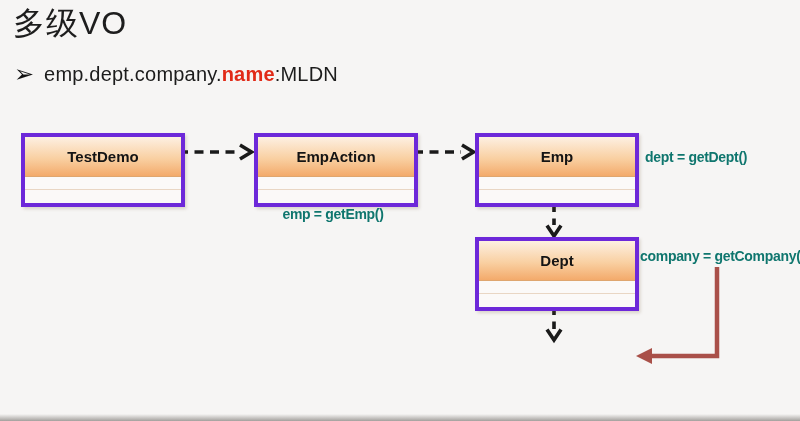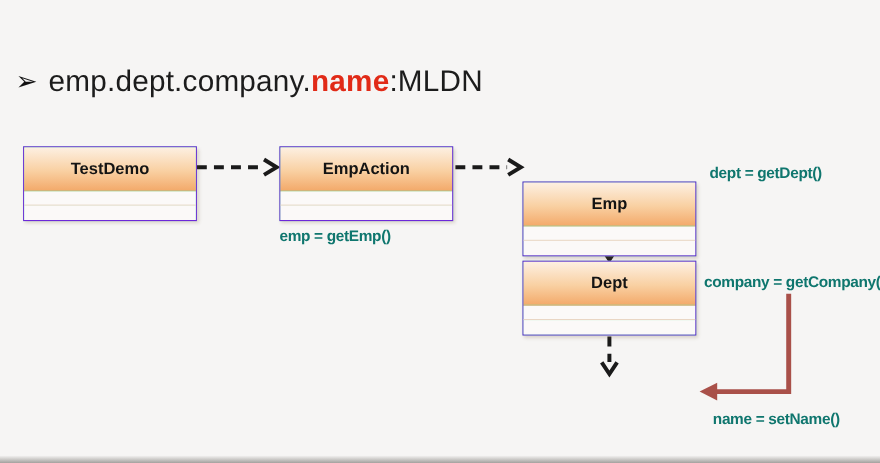--- a/index.html
+++ b/index.html
@@ -19,62 +19,63 @@
   .title {
     position:absolute; left:13px; top:2px; margin:0;
     font-size:32px; font-weight:normal; color:#1d1d1d; letter-spacing:1px;
   }
 
   .bullet-line {
     position:absolute; left:14px; top:54px; height:40px;
     display:flex; align-items:center; color:#1c1c1c;
   }
   .bullet-marker { font-size:24px; margin-right:10px; color:#111; }
-  .bullet-text { font-size:27px; letter-spacing:.2px; white-space:nowrap; }
+  .bullet-text { font-size:20px; letter-spacing:.2px; white-space:nowrap; }
   .bullet-text .hl { color:#e12a17; font-weight:bold; }
 
   .diagram { position:absolute; inset:0; }
 
   .uml-box {
     position:absolute; width:156px;
-    background:#86efac;
-    border:1px solid #6d28d9;
+    background:#7f1d1d;
+    border:4px solid #6d28d9;
     box-shadow:1.5px 2px 3px rgba(120,90,60,.22);
   }
   .uml-header {
     height:39px; display:flex; align-items:center; justify-content:center;
     background:linear-gradient(180deg,#fdf0e2 0%,#f9d0a2 55%,#f3aa6b 100%);
     border-bottom:1px solid #dfa66f;
     font-size:15px; font-weight:bold; color:#141414;
   }
   .uml-row-a { height:12px; border-bottom:1px solid #e9d6c4; background:#fbf9f8; }
   .uml-row-b { height:13px; background:#fbf9f8; }
 
   .box-testdemo  { left:21px;  top:133px; }
   .box-empaction { left:254px; top:133px; }
-  .box-emp       { left:475px; top:133px;margin-top:32px; }
+  .box-emp       { left:475px; top:133px; }
   .box-dept      { left:475px; top:237px;text-align:right; }
   .box-company   { left:476px; top:342px; }
 
   .lbl {
     position:absolute; font-size:14px; font-weight:bold; color:#0f766e;
     letter-spacing:-0.3px; white-space:nowrap;
   }
-  .lbl-emp     { left:254px; top:206px; width:158px; text-align:left; }
+  .lbl-emp     { left:254px; top:206px; width:158px; text-align:center; }
   .lbl-dept    { left:645px; top:149px; }
   .lbl-company { left:640px; top:248px; }
   .lbl-name    { left:648px; top:372px; }
 
   svg.arrows { position:absolute; inset:0; pointer-events:none; }
 </style>
 </head>
 <body>
 
 <div class="slide">
 
+  <h1 class="title">多级VO</h1>
 
   <div class="bullet-line">
     <span class="bullet-marker">➢</span>
     <span class="bullet-text"><span>emp.dept.company.</span><span class="hl">name</span><span>:MLDN</span></span>
   </div>
 
   <div class="diagram">
 
     <svg class="arrows" width="800" height="421" viewBox="0 0 800 421">
 
@@ -125,16 +126,15 @@
     <div class="uml-box box-dept">
       <div class="uml-header">Dept</div>
       <div class="uml-row-a"></div>
       <div class="uml-row-b"></div>
     </div>
 
 
     <div class="lbl lbl-emp">emp = getEmp()</div>
     <div class="lbl lbl-dept">dept = getDept()</div>
     <div class="lbl lbl-company">company = getCompany()</div>
-    <div class="lbl lbl-name">name = setName()</div>
 
   </div>
 </div>
 
 </body></html>

